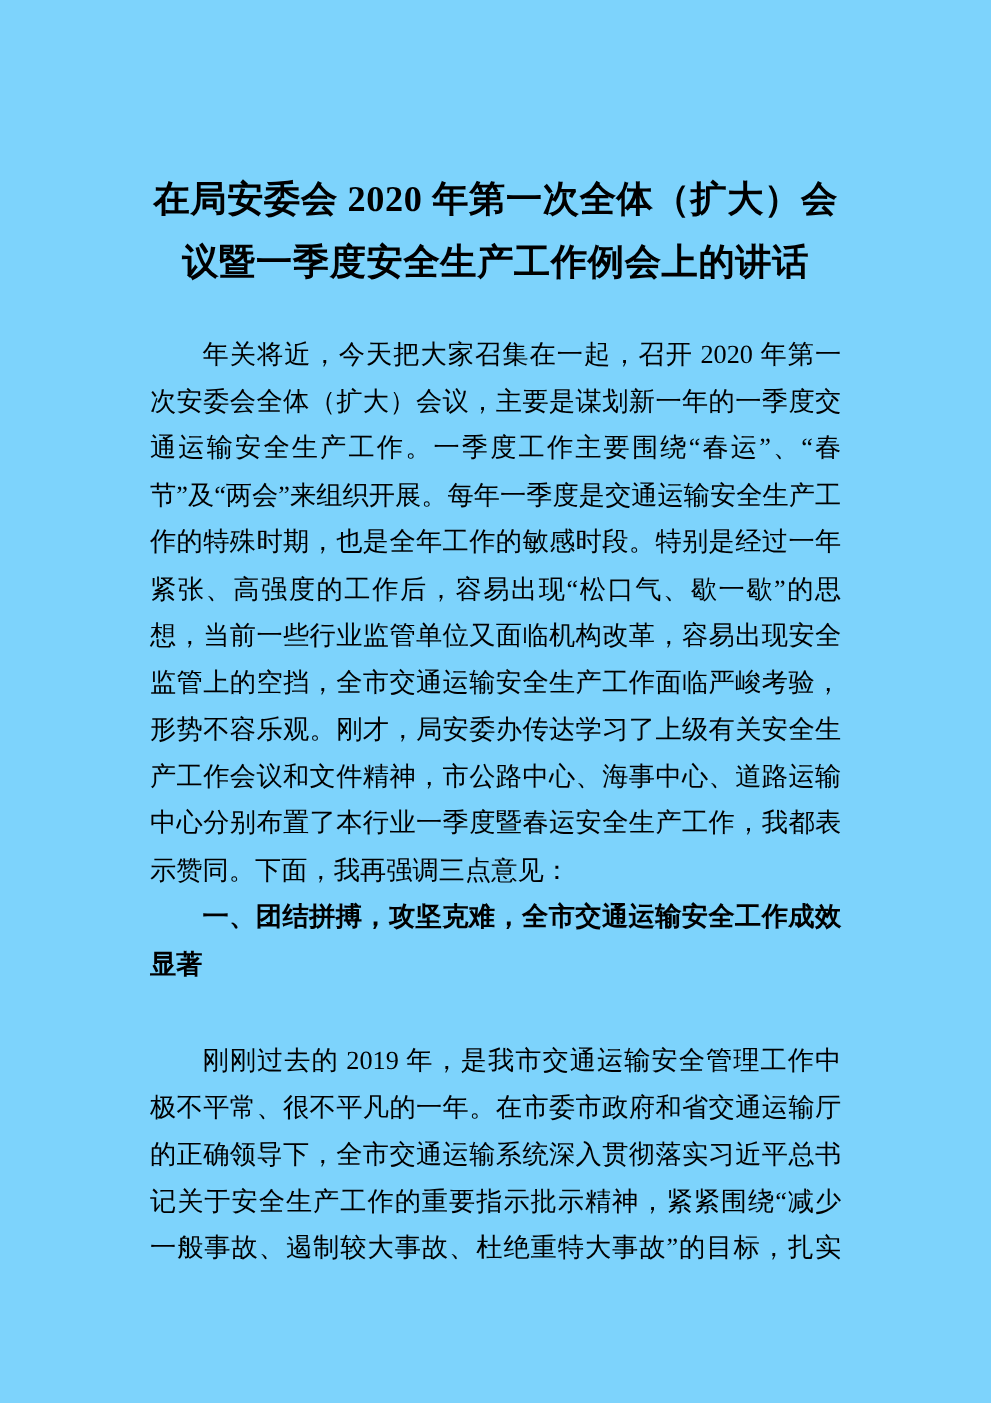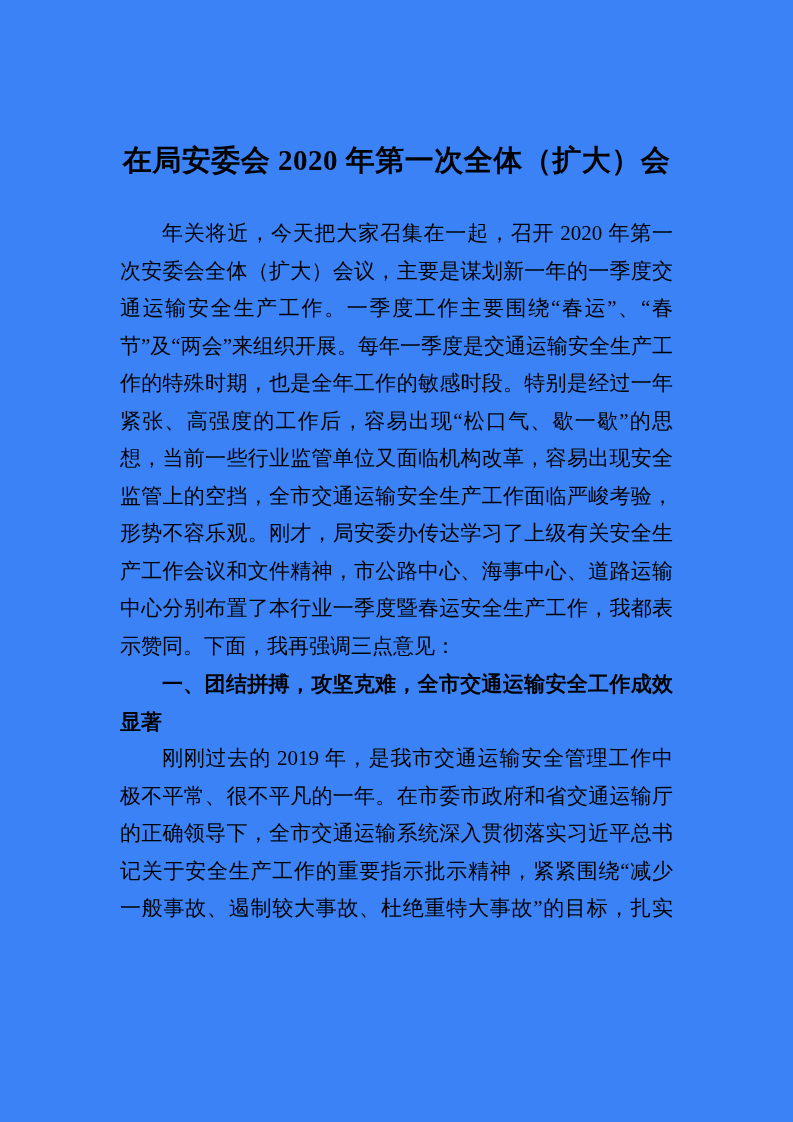--- a/index.html
+++ b/index.html
@@ -7,21 +7,21 @@
     padding: 0;
     background: #ffffff;
   }
   .page {
     position: relative;
     width: 793px;
     height: 1122px;
     margin: 0 auto;
     box-sizing: border-box;
     padding: 135px 120px 0 120px;
-    background: #3b82f6;
+    background: #7dd3fc;
     color: #000000;
     overflow: hidden;
   }
   .doc-title {
     margin: 0 0 30px 0;
     font-family: "Liberation Serif", "DejaVu Serif", serif;
     font-weight: 700;
     font-size: 29px;
     line-height: 50px;
     text-align: center;
@@ -39,39 +39,41 @@
     line-height: 37.5px;
     text-align: justify;
     color: #000000;
   }
   .body-para {
     text-indent: 2em;
   }
   .body-para.cutoff {
     
     text-align-last: justify;
+    margin-top: 40px;
   }
   .section-heading {
     margin: 0;
     font-family: "Liberation Sans", "DejaVu Sans", sans-serif;
     font-weight: 700;
     font-size: 21px;
     line-height: 37.5px;
     text-indent: 2em;
     text-align: justify;
     color: #000000;
   }
 </style>
 </head>
 <body>
 
 <div class="page">
 
   <h1 class="doc-title">
     <span class="title-line">在局安委会 2020 年第一次全体（扩大）会</span>
+    <span class="title-line">议暨一季度安全生产工作例会上的讲话</span>
   </h1>
 
 
   <p class="body-para">年关将近，今天把大家召集在一起，召开 2020 年第一次安委会全体（扩大）会议，主要是谋划新一年的一季度交通运输安全生产工作。一季度工作主要围绕“春运”、“春节”及“两会”来组织开展。每年一季度是交通运输安全生产工作的特殊时期，也是全年工作的敏感时段。特别是经过一年紧张、高强度的工作后，容易出现“松口气、歇一歇”的思想，当前一些行业监管单位又面临机构改革，容易出现安全监管上的空挡，全市交通运输安全生产工作面临严峻考验，形势不容乐观。刚才，局安委办传达学习了上级有关安全生产工作会议和文件精神，市公路中心、海事中心、道路运输中心分别布置了本行业一季度暨春运安全生产工作，我都表示赞同。下面，我再强调三点意见：</p>
 
   <h2 class="section-heading">一、团结拼搏，攻坚克难，全市交通运输安全工作成效显著</h2>
 
   <p class="body-para cutoff">刚刚过去的 2019 年，是我市交通运输安全管理工作中极不平常、很不平凡的一年。在市委市政府和省交通运输厅的正确领导下，全市交通运输系统深入贯彻落实习近平总书记关于安全生产工作的重要指示批示精神，紧紧围绕“减少一般事故、遏制较大事故、杜绝重特大事故”的目标，扎实</p>
 
 </div>

